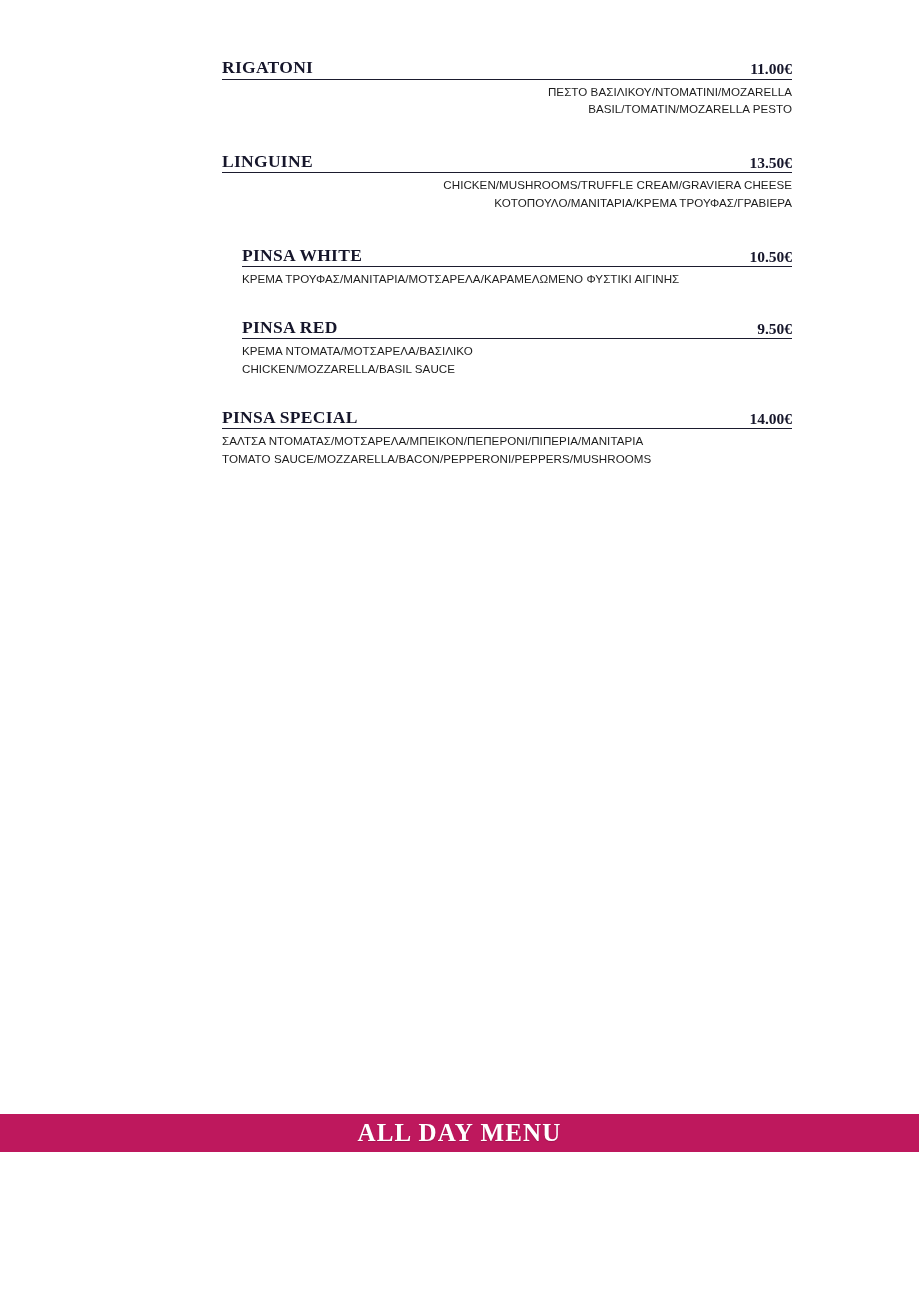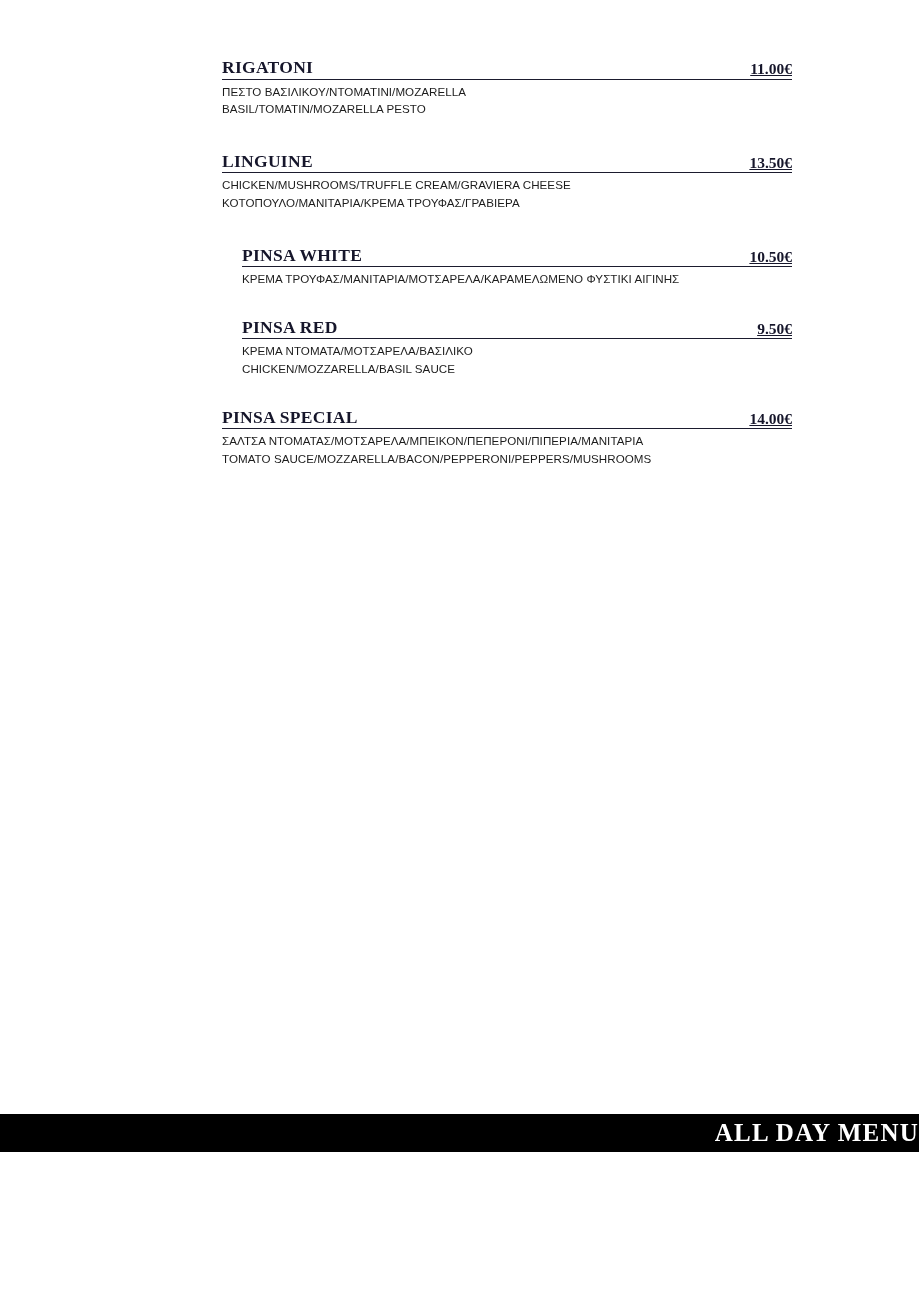--- a/index.html
+++ b/index.html
@@ -53,50 +53,49 @@
   }
 
   .item-price {
     font-family: "Liberation Serif", serif;
     font-weight: bold;
     font-size: 15.5px;
     color: #16162b;
     line-height: 1.12;
     white-space: nowrap;
     padding-left: 14px;
-    text-decoration: underline;
   }
 
   .item-desc {
     font-family: "Liberation Sans", sans-serif;
     font-size: 11.6px;
     color: #1c1c1c;
     line-height: 1.52;
     margin-top: 3px;
     letter-spacing: 0.05px;
   }
 
   .item-desc div {
     white-space: nowrap;
   }
 
   
-  .gap-a { margin-bottom: 34px; }
+  .gap-a { margin-bottom: 34px; text-align: right; }
   .gap-b { margin-bottom: 30px; margin-left: 20px; }
 
   .footer-band {
     position: absolute;
     left: 0;
     bottom: 148px;
     width: 919px;
     height: 38px;
-    background: #000000;
+    background: #be185d;
     display: flex;
     align-items: center;
-    justify-content: flex-end;
+    justify-content: center;
   }
 
   .footer-title {
     font-family: "Liberation Serif", serif;
     font-weight: bold;
     font-size: 25px;
     letter-spacing: 1.2px;
     color: #ffffff;
     text-shadow: 0 1px 1px rgba(0,0,0,0.18);
   }

